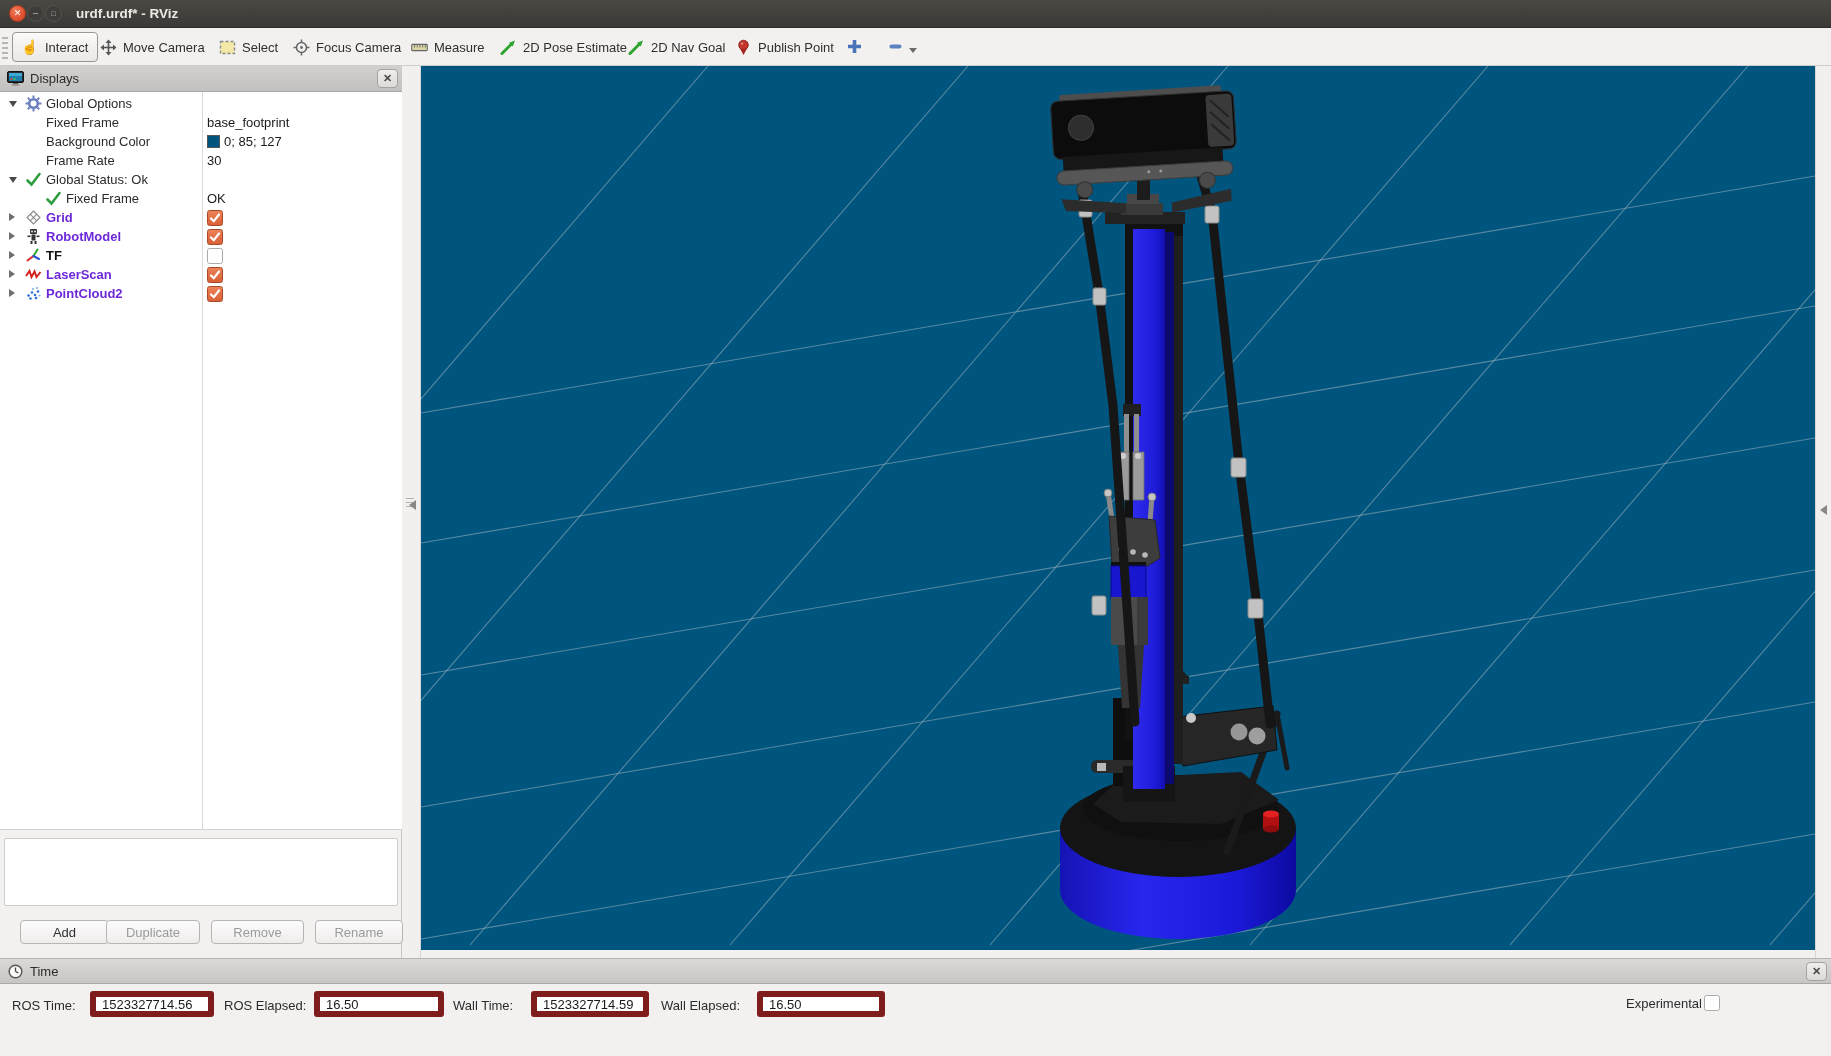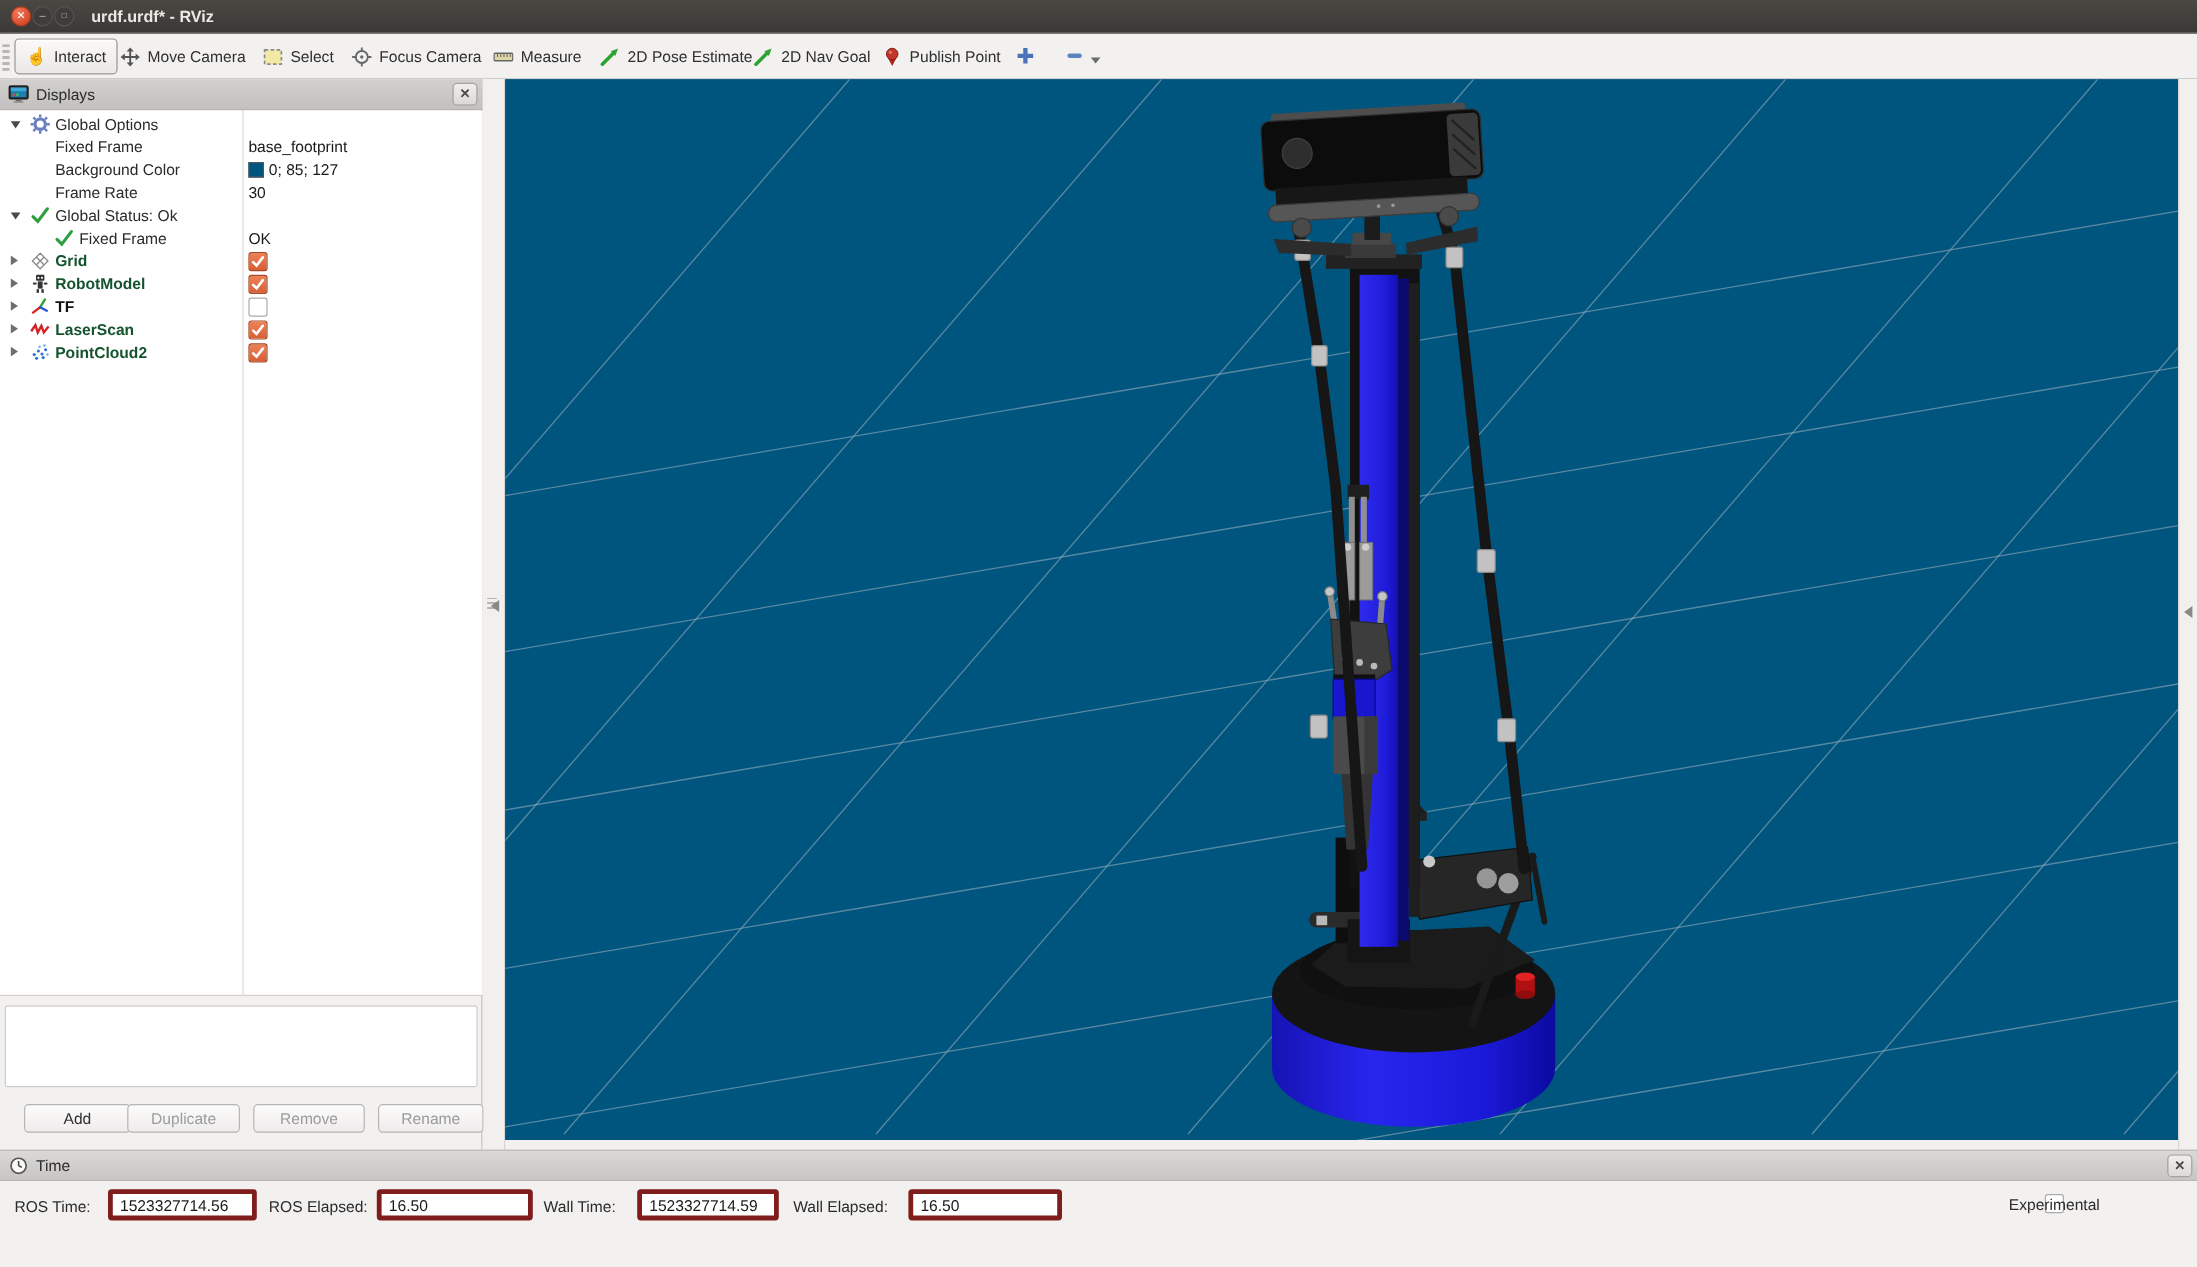--- a/index.html
+++ b/index.html
@@ -41,21 +41,21 @@
     background:linear-gradient(#F0EEEC,#DCDAD8); color:#4a4a4a; font-size:11px; font-weight:bold;
     display:flex; align-items:center; justify-content:center; }
   #tree-area { position:absolute; left:0; top:26px; width:402px; height:737px; background:#fff; }
   #tree-divider { position:absolute; left:202px; top:0; width:1px; height:737px; background:#DCDAD8; }
   .trow { position:absolute; left:0; width:402px; height:19px; display:flex; align-items:center; }
   .trow .exp { position:absolute; width:0; height:0; }
   .exp-open   { border-left:4.5px solid transparent; border-right:4.5px solid transparent; border-top:6px solid #4a4a4a; }
   .exp-closed { border-top:4.5px solid transparent; border-bottom:4.5px solid transparent; border-left:6px solid #6e6e6e; }
   .trow .ricon { position:absolute; width:17px; height:17px; top:1px; }
   .trow .rlabel { position:absolute; top:1.5px; white-space:nowrap; }
-  .lbl-display { color:#14532d; font-weight:bold; }
+  .lbl-display { color:#6d28d9; font-weight:bold; }
   .lbl-display-off { color:#111; font-weight:bold; }
   .trow .rvalue { position:absolute; left:207px; top:1.5px; display:flex; align-items:center; gap:4px; color:#1a1a1a; }
   .swatch { width:13px; height:13px; border:1px solid #555; display:inline-block; }
   .cbox { width:16px; height:16px; border-radius:2.5px; }
   .cbox.checked { background:linear-gradient(#ED8257,#D95F35); border:1px solid #A84A28; display:flex; align-items:center; justify-content:center; }
   .cbox.unchecked { background:#fff; border:1px solid #ADABA9; }
   #tree-bottom-line { position:absolute; left:0; top:763px; width:402px; height:1px; background:#D4D2D0; }
   #desc-box { position:absolute; left:4px; top:772px; width:394px; height:68px; background:#fff; border:1px solid #CFCDCB; border-radius:2px; }
   .dbtn { position:absolute; top:854px; height:24px; border:1px solid #B7B5B3; border-radius:4px;
     background:linear-gradient(#FCFBFB,#EFEDEC); display:flex; align-items:center; justify-content:center; color:#2f2f2f; }
@@ -72,24 +72,24 @@
   
   #viewport { position:absolute; left:421px; top:0; width:1394px; height:884px; background:#00557F; }
   #viewport svg { display:block; }
 
   
   #time-panel { position:absolute; left:0; top:958px; width:1555px; height:67px; background:#F2F1F0; }
   #time-header { position:absolute; left:0; top:0; width:1831px; height:26px;
     background:linear-gradient(#DBD9D7,#C8C6C4); border-top:1px solid #B5B3B1; border-bottom:1px solid #AAA8A6; display:flex; align-items:center; }
   #time-header .hicon { margin:0 7px 0 8px; width:15px; height:15px; }
   .tfield-label { position:absolute; top:40px; color:#2b2b2b; }
-  .tfield-input { position:absolute; top:33px; height:26px; border:4px solid #7f1d1d; border-radius:3px; background:#fff;
+  .tfield-input { position:absolute; top:33px; height:26px; border:6px solid #7f1d1d; border-radius:3px; background:#fff;
     font-family:"Liberation Sans", sans-serif; font-size:13px; color:#1a1a1a; padding:0 6px; }
   #experimental-box { position:absolute; left:1704px; top:37px; width:16px; height:16px; background:#fff; border:1px solid #ADABA9; border-radius:2.5px; }
-  #experimental-label { position:absolute; left:1626px; top:38px;margin-left:48px; }
+  #experimental-label { position:absolute; left:1626px; top:38px; }
 
   
   #status-bar { position:absolute; left:0; top:1025px; width:1831px; height:31px; background:#F2F1F0; border-top:1px solid #D5D3D1; }
   #reset-button { position:absolute; left:7px; top:4px; width:50px; height:23px; border:1px solid #B7B5B3; border-radius:4px;
     background:linear-gradient(#FCFBFB,#EFEDEC); display:flex; align-items:center; justify-content:center; color:#2f2f2f; }
   #fps-label { position:absolute; right:32px; top:6px; color:#2b2b2b; }
   #resize-grip { position:absolute; right:2px; bottom:2px; width:12px; height:12px;
     background:repeating-linear-gradient(135deg,#b9b7b5 0 1.5px, transparent 1.5px 4px); opacity:.8; }
 </style>
 </head>

